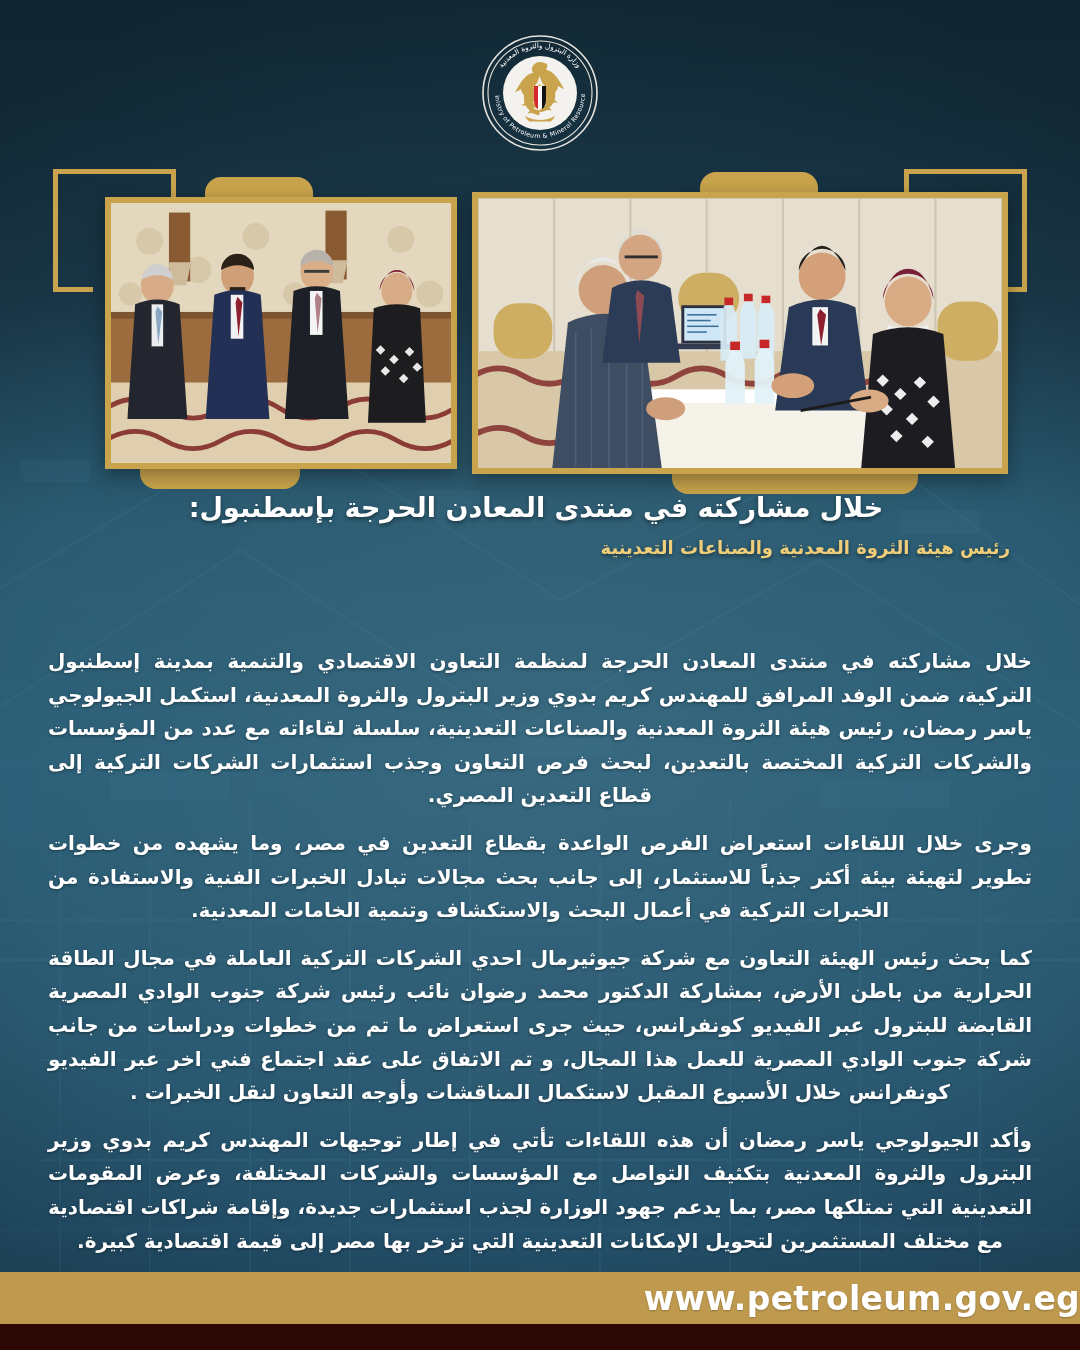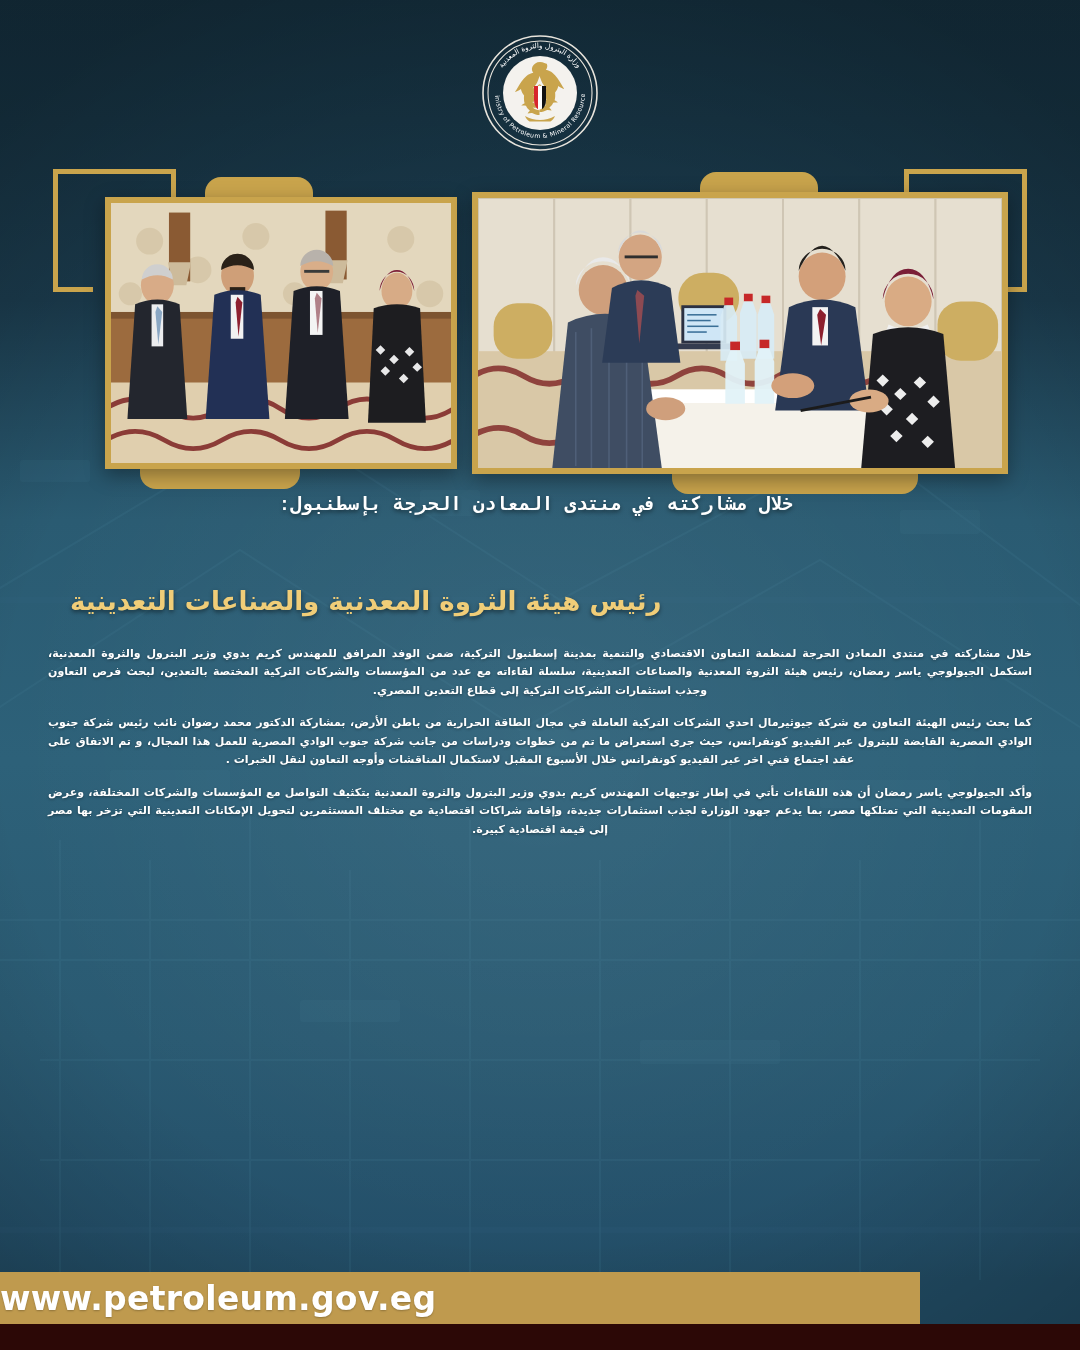--- a/index.html
+++ b/index.html
@@ -97,64 +97,63 @@
   .tab.bot-l{left:140px;top:313px;width:160px;height:26px;border-radius:0 0 16px 16px;}
   .tab.top-r{left:700px;top:22px;width:118px;height:26px;border-radius:16px 16px 0 0;}
   .tab.bot-r{left:672px;top:318px;width:246px;height:26px;border-radius:0 0 16px 16px;}
 
   
   .headline{
     position:absolute;
     left:0;right:8px;top:492px;
     text-align:center;
     color:#ffffff;
-    font-size:19px;
+    font-size:27px;
     font-weight:bold;
     letter-spacing:0;
     padding:0 70px;
     z-index:5;
     text-shadow:0 2px 4px rgba(0,0,0,.45);
-    font-family:Liberation Mono, monospace;
   }
   .subhead{
     position:absolute;
-    left:0;right:0;top:582px;
-    text-align:left;
+    left:0;right:0;top:534px;
+    text-align:right;
     color:#f0cd78;
-    font-size:26px;
+    font-size:18px;
     font-weight:bold;
     line-height:1.52;
     padding:0 70px;
     z-index:5;
     text-shadow:0 2px 4px rgba(0,0,0,.45);
   }
   .subhead span{display:block;}
 
   
   .body-copy{
     position:absolute;
     left:48px;right:48px;top:645px;
     z-index:5;
     color:#ffffff;
-    font-size:11px;
+    font-size:20px;
     line-height:1.68;
     font-weight:bold;
     text-align:justify;
     text-align-last:center;
   }
   .body-copy p{margin-bottom:14px;text-shadow:0 1px 3px rgba(0,0,0,.4);}
   .body-copy p:last-child{margin-bottom:0;}
 
   
   .footer-bar{
     position:absolute;
-    left:0;bottom:26px;width:920px;height:52px;
+    left:0;bottom:26px;width:1080px;height:52px;
     background:#bf9a4e;
     z-index:6;
-    display:flex;align-items:center;justify-content:flex-end;
+    display:flex;align-items:center;justify-content:flex-start;
   }
   .footer-url{
     color:#ffffff;
     font-size:33px;
     font-weight:bold;
     letter-spacing:.3px;
     direction:ltr;
     text-shadow:0 1px 2px rgba(0,0,0,.25);
   }
   .footer-strip{
@@ -441,20 +440,21 @@
   </div>
 
   <div class="headline">خلال مشاركته في منتدى المعادن الحرجة بإسطنبول:</div>
 
   <div class="subhead">
     <span>رئيس هيئة الثروة المعدنية والصناعات التعدينية</span>
   </div>
 
   <div class="body-copy">
     <p>خلال مشاركته في منتدى المعادن الحرجة لمنظمة التعاون الاقتصادي والتنمية بمدينة إسطنبول التركية، ضمن الوفد المرافق للمهندس كريم بدوي وزير البترول والثروة المعدنية، استكمل الجيولوجي ياسر رمضان، رئيس هيئة الثروة المعدنية والصناعات التعدينية، سلسلة لقاءاته مع عدد من المؤسسات والشركات التركية المختصة بالتعدين، لبحث فرص التعاون وجذب استثمارات الشركات التركية إلى قطاع التعدين المصري.</p>
+    <p>وجرى خلال اللقاءات استعراض الفرص الواعدة بقطاع التعدين في مصر، وما يشهده من خطوات تطوير لتهيئة بيئة أكثر جذباً للاستثمار، إلى جانب بحث مجالات تبادل الخبرات الفنية والاستفادة من الخبرات التركية في أعمال البحث والاستكشاف وتنمية الخامات المعدنية.</p>
     <p>كما بحث رئيس الهيئة التعاون مع شركة جيوثيرمال احدي الشركات التركية العاملة في مجال الطاقة الحرارية من باطن الأرض، بمشاركة الدكتور محمد رضوان نائب رئيس شركة جنوب الوادي المصرية القابضة للبترول عبر الفيديو كونفرانس، حيث جرى استعراض ما تم من خطوات ودراسات من جانب شركة جنوب الوادي المصرية للعمل هذا المجال، و تم الاتفاق على عقد اجتماع فني اخر عبر الفيديو كونفرانس خلال الأسبوع المقبل لاستكمال المناقشات وأوجه التعاون لنقل الخبرات .</p>
     <p>وأكد الجيولوجي ياسر رمضان أن هذه اللقاءات تأتي في إطار توجيهات المهندس كريم بدوي وزير البترول والثروة المعدنية بتكثيف التواصل مع المؤسسات والشركات المختلفة، وعرض المقومات التعدينية التي تمتلكها مصر، بما يدعم جهود الوزارة لجذب استثمارات جديدة، وإقامة شراكات اقتصادية مع مختلف المستثمرين لتحويل الإمكانات التعدينية التي تزخر بها مصر إلى قيمة اقتصادية كبيرة.</p>
   </div>
 
   <div class="footer-bar">
     <div class="footer-url">www.petroleum.gov.eg</div>
   </div>
   <div class="footer-strip"></div>
 
   <div class="vignette"></div>

